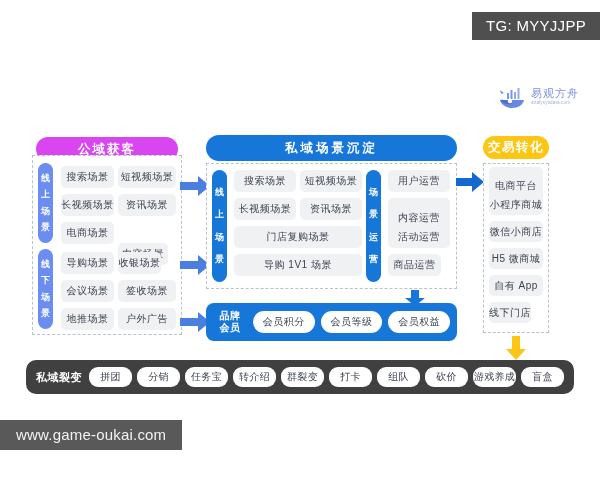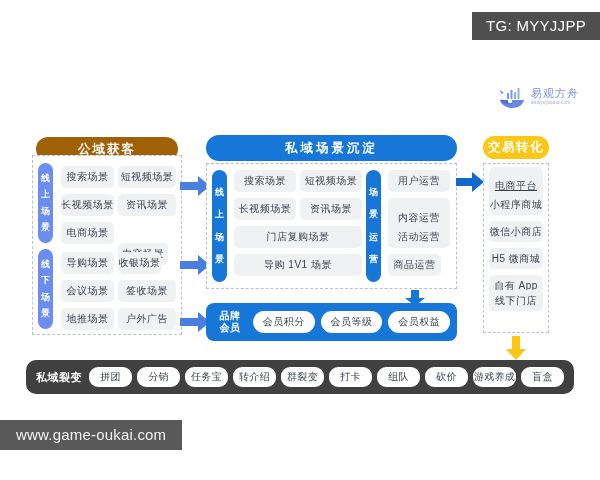--- a/index.html
+++ b/index.html
@@ -43,21 +43,21 @@
     position:absolute;left:32px;top:155px;width:150px;height:180px;
     border:1px dashed #b9c0cf;box-sizing:border-box;
     background:#ffffff;
   }
   .hdr{
     position:absolute;text-align:center;color:#fff;
     border-radius:14px;font-size:12.5px;line-height:1;
     display:flex;align-items:center;justify-content:center;
     letter-spacing:2px;font-weight:bold;
   }
-  .hdr-left{left:36px;top:137px;width:142px;height:24px;background:#a16207;}
+  .hdr-left{left:36px;top:137px;width:142px;height:24px;background:#d946ef;}
   .hdr-mid{left:206px;top:135px;width:251px;height:26px;background:#1677d8;letter-spacing:3px;}
   .hdr-right{left:483px;top:136px;width:66px;height:23px;background:#fcc714;letter-spacing:1.5px;}
 
   
   .vpill{
     position:absolute;border-radius:9px;color:#fff;
     background:#6b8cf0;
     font-size:9px;letter-spacing:0px;font-weight:bold;
     display:flex;flex-direction:column;align-items:center;justify-content:space-evenly;
     padding:4px 0;box-sizing:border-box;line-height:1;
@@ -227,26 +227,26 @@
     <div class="member-chip">会员权益</div>
   </div>
 
   <svg class="arrow" style="left:456px;top:172px;" width="28" height="20" viewBox="0 0 28 20">
     <path d="M0 6 H16 V0 L28 10 L16 20 V14 H0 Z" fill="#1469cf"></path>
   </svg>
 
   <div class="hdr hdr-right">交易转化</div>
 
   <div class="panel-right"></div>
-  <div class="cell" style="left:489px;top:167px;width:54px;height:37px;text-decoration:underline;">电商平台</div>
+  <div class="cell" style="left:489px;top:167px;width:54px;height:37px;">电商平台</div>
   <div class="cell" style="left:489px;top:194px;width:54px;height:21px;">小程序商城</div>
   <div class="cell" style="left:489px;top:221px;width:54px;height:21px;">微信小商店</div>
   <div class="cell" style="left:489px;top:248px;width:54px;height:21px;">H5 微商城</div>
   <div class="cell" style="left:489px;top:275px;width:54px;height:21px;">自有 App</div>
-  <div class="cell" style="left:489px;top:290px;width:54px;height:21px;">线下门店</div>
+  <div class="cell" style="left:489px;top:302px;width:42px;height:21px;">线下门店</div>
 
   <svg class="arrow" style="left:506px;top:336px;" width="20" height="24" viewBox="0 0 20 24">
     <path d="M6 0 H14 V13 H20 L10 24 L0 13 H6 Z" fill="#fcc714"></path>
   </svg>
 
   <div class="bottom-bar">
     <div class="bb-label">私域裂变</div>
     <div class="bb-chip">拼团</div>
     <div class="bb-chip">分销</div>
     <div class="bb-chip">任务宝</div>

